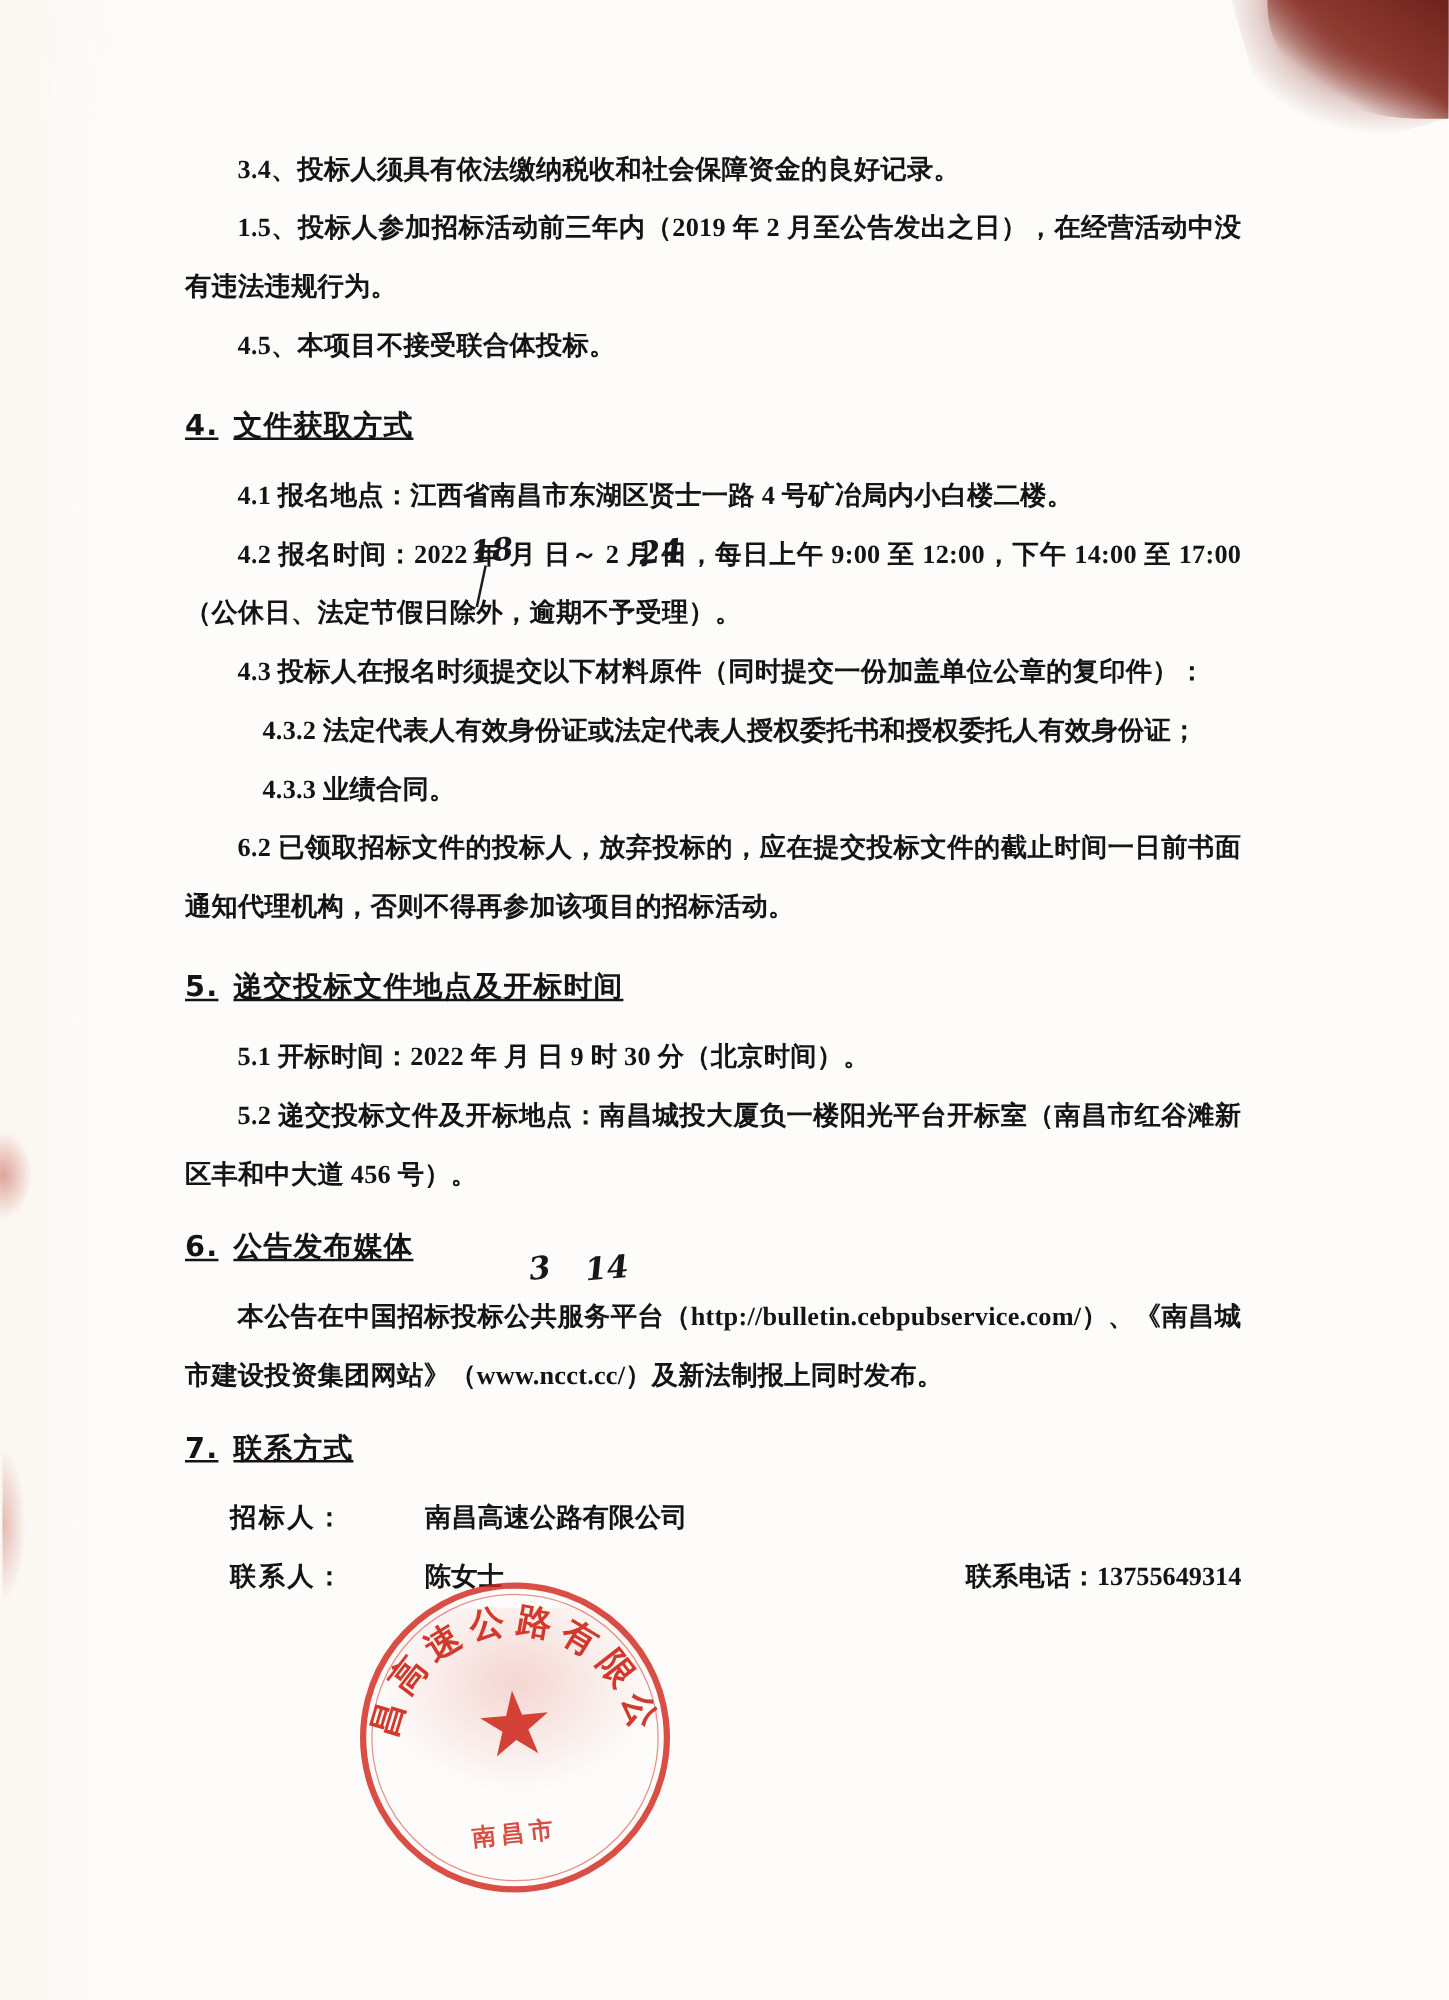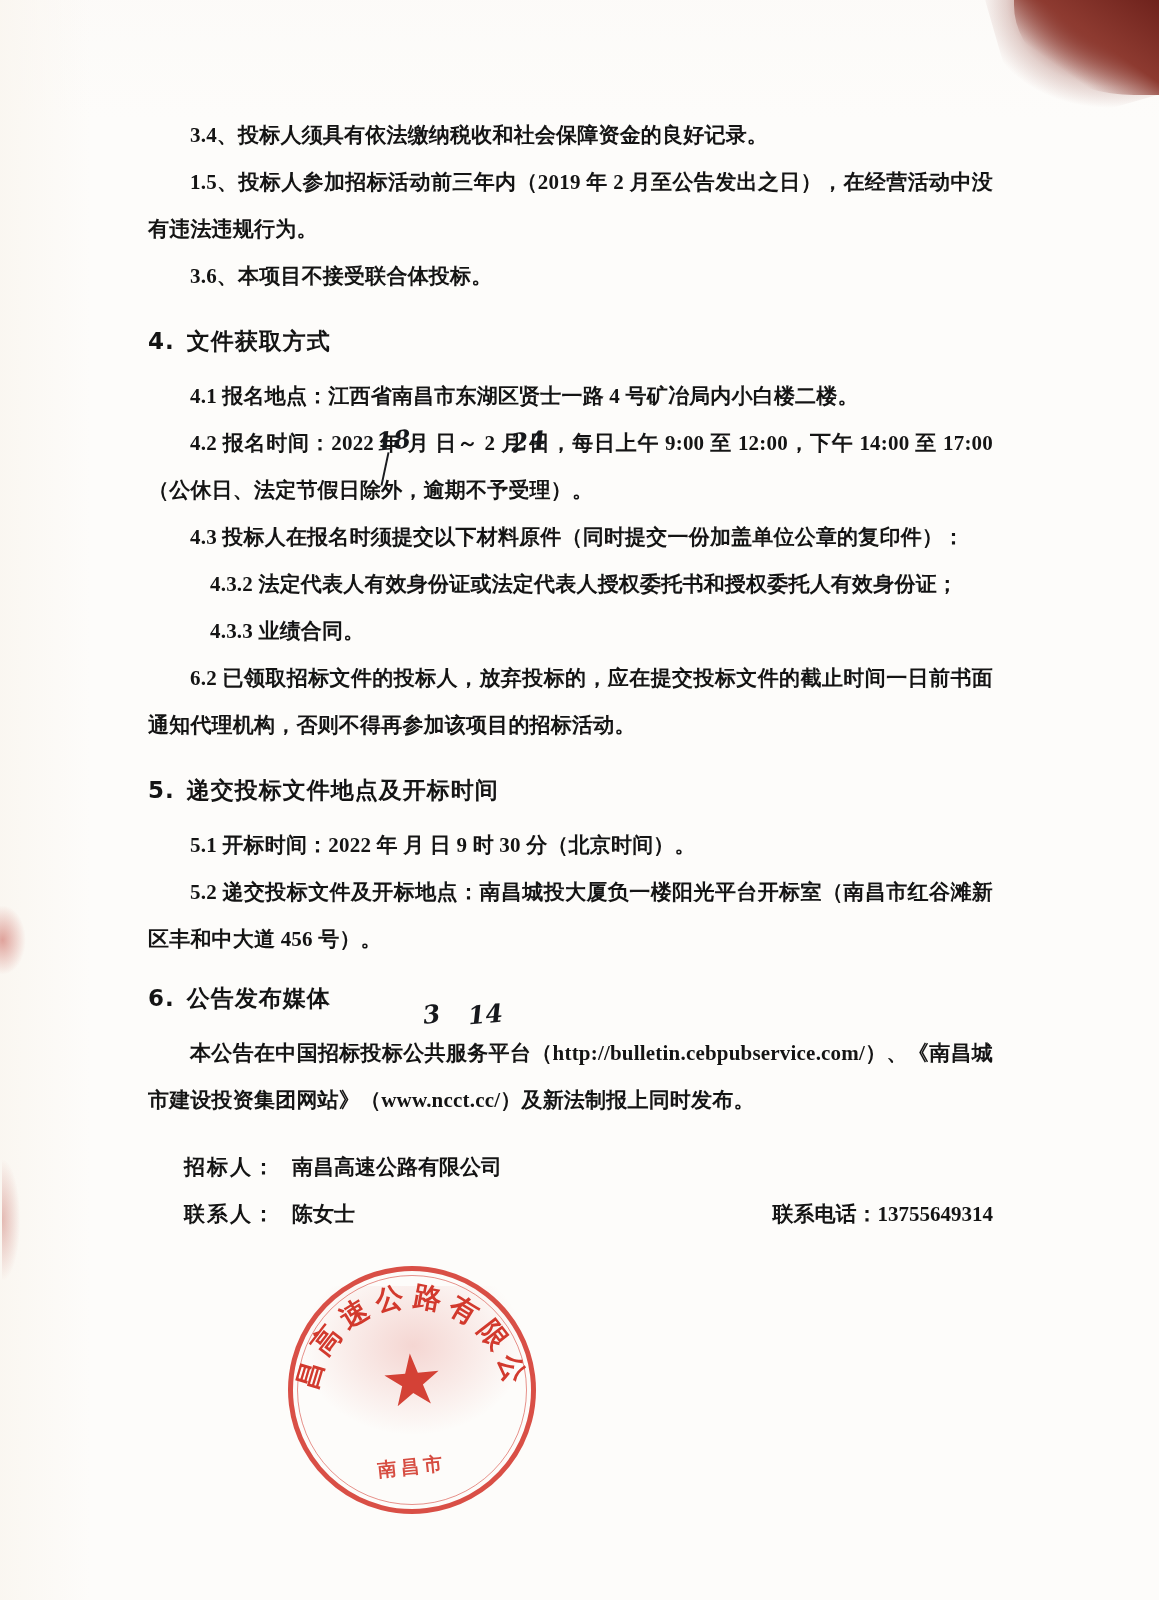--- a/index.html
+++ b/index.html
@@ -93,20 +93,21 @@
     text-indent: 62px;
   }
 
   h2.heading {
     margin: 0;
     font-size: 23px;
     line-height: 47px;
     font-weight: 700;
     letter-spacing: 1px;
     font-family: "DejaVu Sans", "Liberation Sans", sans-serif;
+    text-decoration: underline;
   }
   h2.heading .num {
     margin-right: 12px;
   }
 
   .sp-12 { height: 12px; }
   .sp-18 { height: 18px; }
   .sp-8  { height: 8px; }
 
   
@@ -193,20 +194,21 @@
     pointer-events: none;
   }
 
   .contact-block { margin-left: 36px; }
   .contact-row {
     display: flex;
     align-items: baseline;
     font-size: 21px;
     line-height: 47px;
     font-weight: 700;
+    gap: 48px;
   }
   .contact-row .lbl {
     width: 108px;
     flex: 0 0 108px;
     letter-spacing: 2px;
   }
   .contact-row .val { flex: 1 1 auto; }
   .contact-row .val2 { margin-left: 48px; }
 </style>
 </head>
@@ -217,21 +219,21 @@
   <div class="corner-smudge"></div>
   <div class="corner-smudge2"></div>
   <div class="edge-mark-a"></div>
   <div class="edge-mark-b"></div>
 
   <div class="content">
     <div style="height:112px"></div>
 
     <p class="para indent">3.4、投标人须具有依法缴纳税收和社会保障资金的良好记录。</p>
     <p class="para indent">1.5、投标人参加招标活动前三年内（2019 年 2 月至公告发出之日），在经营活动中没有违法违规行为。</p>
-    <p class="para indent">3.6、本项目不接受联合体投标。</p>
+    <p class="para indent">4.5、本项目不接受联合体投标。</p>
 
     <div class="sp-18"></div>
     <h2 class="heading">
       <span class="num">4.</span><span>文件获取方式</span>
     </h2>
     <div class="sp-8"></div>
 
     <p class="para indent">4.1 报名地点：江西省南昌市东湖区贤士一路 4 号矿冶局内小白楼二楼。</p>
     <p class="para indent">4.2 报名时间：2022 年        月        日～      2 月        日，每日上午 9:00 至 12:00，下午 14:00 至 17:00（公休日、法定节假日除外，逾期不予受理）。</p>
     <p class="para indent">4.3 投标人在报名时须提交以下材料原件（同时提交一份加盖单位公章的复印件）：</p>
@@ -250,20 +252,23 @@
 
     <div class="sp-12"></div>
     <h2 class="heading">
       <span class="num">6.</span><span>公告发布媒体</span>
     </h2>
     <div class="sp-8"></div>
 
     <p class="para indent">本公告在中国招标投标公共服务平台（http://bulletin.cebpubservice.com/）、《南昌城市建设投资集团网站》（www.ncct.cc/）及新法制报上同时发布。</p>
 
     <div class="sp-12"></div>
+    <h2 class="heading">
+      <span class="num">7.</span><span>联系方式</span>
+    </h2>
     <div class="sp-8"></div>
 
     <div class="contact-block">
       <div class="contact-row">
         <span class="lbl">招标人：</span>
         <span class="val">南昌高速公路有限公司</span>
       </div>
       <div class="contact-row">
         <span class="lbl">联系人：</span>
         <span class="val">陈女士</span>

